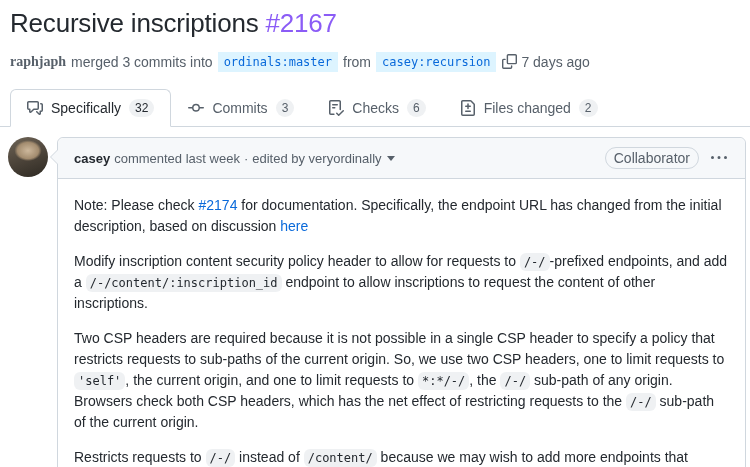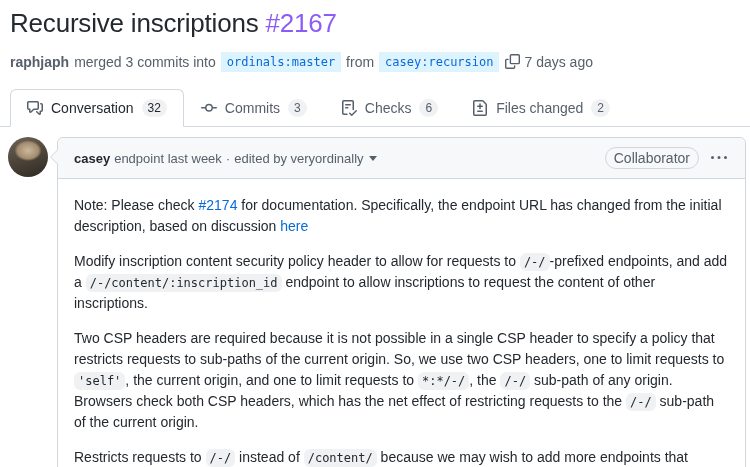--- a/index.html
+++ b/index.html
@@ -22,21 +22,21 @@
   }
   .pr-header{padding:7px 10px 0 10px;}
   .pr-title{font-size:26px;font-weight:400;margin:0;line-height:1.25;letter-spacing:-0.2px;}
   .pr-title .issue-number{color:#8b5cf6;font-weight:300;margin-top:18px;}
   .merge-row{margin-top:12px;display:flex;align-items:center;font-size:14px;color:var(--muted);flex-wrap:nowrap;white-space:nowrap;}
   .merged-badge{
     display:inline-flex;align-items:center;gap:5px;background:var(--merged);color:#fff;
     padding:5px 12px;border-radius:2em;font-size:14px;font-weight:500;line-height:1;margin-right:10px;
   }
   .merged-badge svg{display:block;}
-  .merge-author{font-weight:700;margin-right:5px;}
+  .merge-author{font-weight:700;margin-right:5px;font-family:Liberation Serif, serif;}
   .merge-action{margin-right:5px;}
   .branch-label{
     font-family:"DejaVu Sans Mono","Liberation Mono",monospace;font-size:12px;
     color:var(--link);background:var(--branch-bg);padding:3px 6px;border-radius:0;line-height:1.2;
   }
   .from-text{margin:0 5px;}
   .copy-btn{display:inline-flex;align-items:center;margin-left:6px;margin-right:4px;color:var(--muted);cursor:pointer;background:none;border:none;padding:0;}
   .timestamp{color:var(--muted);}
   .tab-nav{
     display:flex;align-items:flex-end;padding:0 0 0 10px;margin-top:17px;
@@ -112,21 +112,21 @@
     </button>
     <span class="timestamp">7 days ago</span>
   </div>
 </div>
 
 <nav class="tab-nav">
     <div class="tab active">
       <svg class="octicon" viewBox="0 0 16 16" width="16" height="16" fill="currentColor">
         <path d="M1.75 1h8.5c.966 0 1.75.784 1.75 1.75v5.5A1.75 1.75 0 0 1 10.25 10H7.061l-2.574 2.573A1.458 1.458 0 0 1 2 11.543V10h-.25A1.75 1.75 0 0 1 0 8.25v-5.5C0 1.784.784 1 1.75 1ZM1.5 2.75v5.5c0 .138.112.25.25.25h1a.75.75 0 0 1 .75.75v2.19l2.72-2.72a.749.749 0 0 1 .53-.22h3.5a.25.25 0 0 0 .25-.25v-5.5a.25.25 0 0 0-.25-.25h-8.5a.25.25 0 0 0-.25.25Zm13 2a.25.25 0 0 0-.25-.25h-.5a.75.75 0 0 1 0-1.5h.5c.966 0 1.75.784 1.75 1.75v5.5A1.75 1.75 0 0 1 14.25 12H14v1.543a1.458 1.458 0 0 1-2.487 1.03L9.22 12.28a.749.749 0 0 1 .326-1.275.749.749 0 0 1 .734.215l2.22 2.22v-2.19a.75.75 0 0 1 .75-.75h1a.25.25 0 0 0 .25-.25Z"></path>
       </svg>
-      <span class="tab-label">Conversation</span>
+      <span class="tab-label">Specifically</span>
       <span class="counter">32</span>
     </div>
     <div class="tab">
       <svg class="octicon" viewBox="0 0 16 16" width="16" height="16" fill="currentColor">
         <path d="M11.93 8.5a4.002 4.002 0 0 1-7.86 0H.75a.75.75 0 0 1 0-1.5h3.32a4.002 4.002 0 0 1 7.86 0h3.32a.75.75 0 0 1 0 1.5Zm-1.43-.75a2.5 2.5 0 1 0-5 0 2.5 2.5 0 0 0 5 0Z"></path>
       </svg>
       <span class="tab-label">Commits</span>
       <span class="counter">3</span>
     </div>
     <div class="tab">
@@ -143,21 +143,21 @@
       <span class="tab-label">Files changed</span>
       <span class="counter">2</span>
     </div>
   </nav>
 
 <div class="timeline">
   <div class="avatar"></div>
   <div class="comment-box">
     <div class="comment-header">
       <span class="comment-author">casey</span>
-      <span>endpoint last week</span>
+      <span>commented last week</span>
       <span class="header-sep">·</span>
       <button class="edited-btn">
         <span>edited by veryordinally</span>
         <span class="caret-down"></span>
       </button>
       <span class="header-right">
         <span class="role-badge">Collaborator</span>
         <button class="kebab-btn">
           <svg viewBox="0 0 16 16" width="16" height="16" fill="currentColor">
               <path d="M8 9a1.5 1.5 0 1 0 0-3 1.5 1.5 0 0 0 0 3ZM1.5 9a1.5 1.5 0 1 0 0-3 1.5 1.5 0 0 0 0 3Zm13 0a1.5 1.5 0 1 0 0-3 1.5 1.5 0 0 0 0 3Z"></path>

